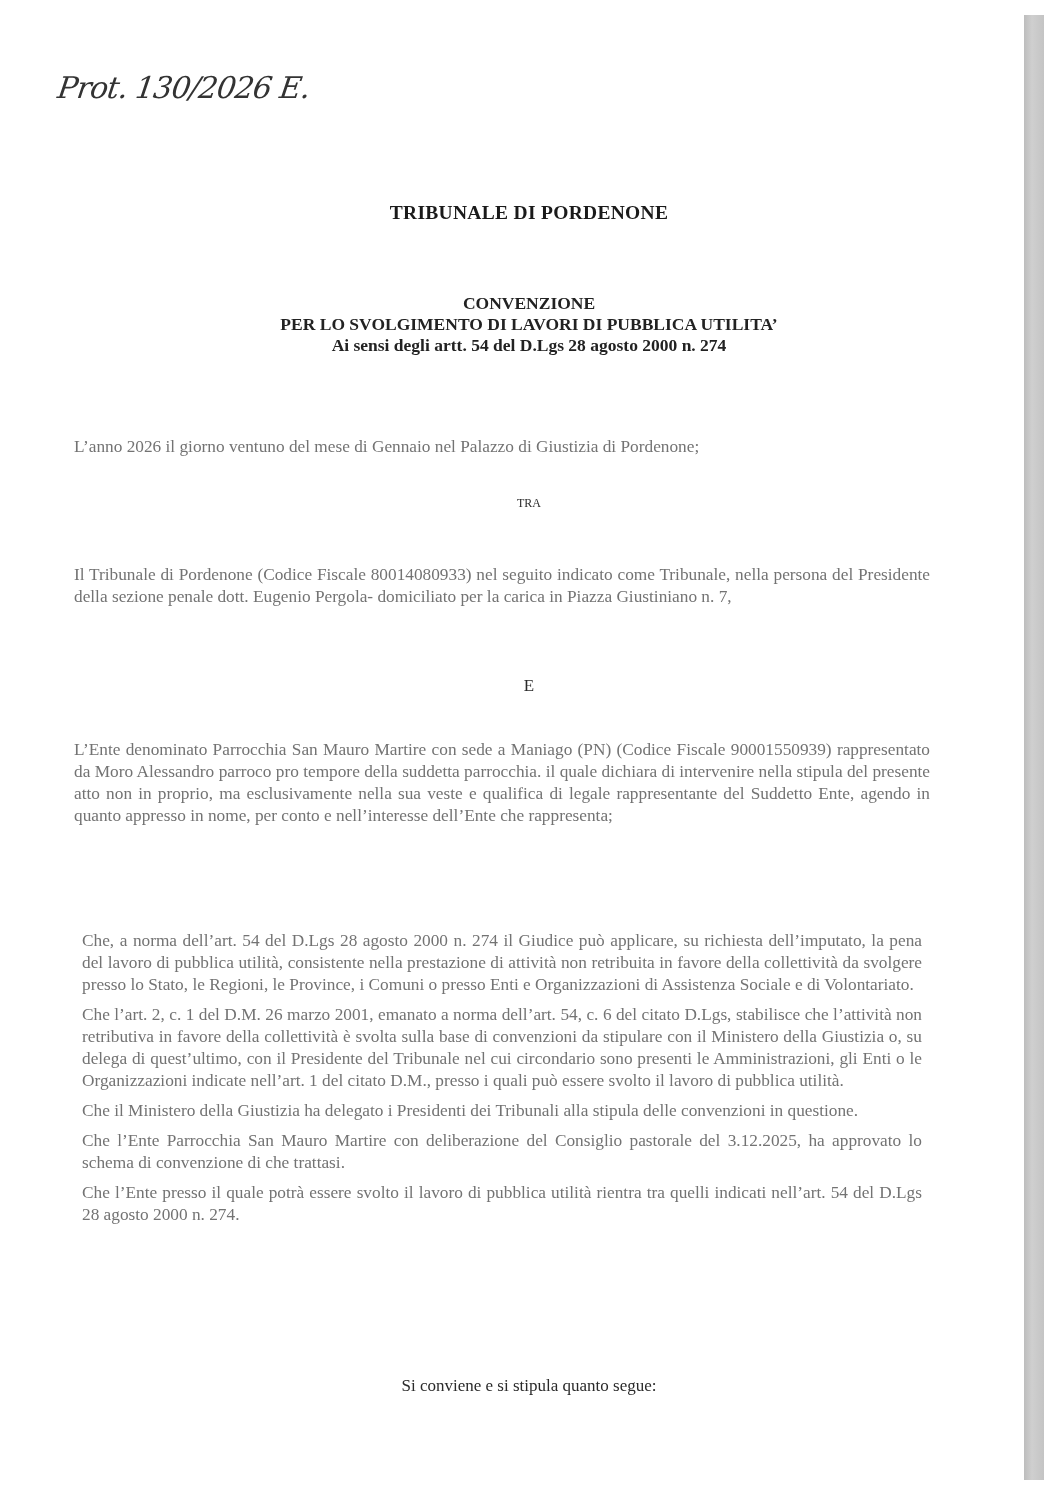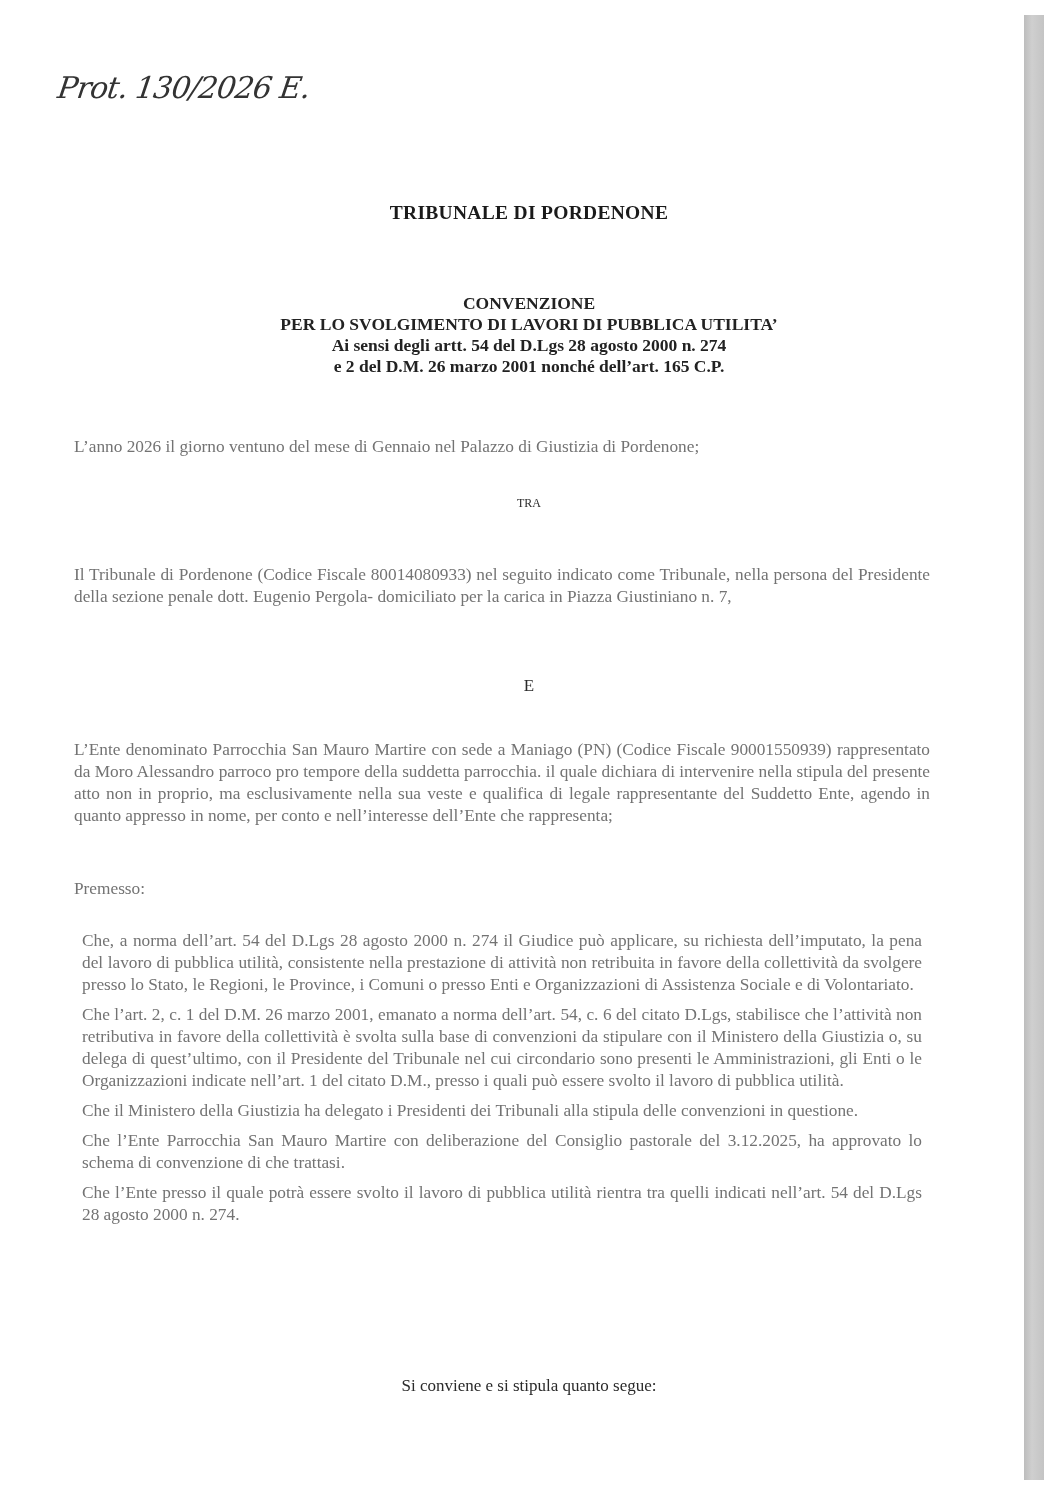--- a/index.html
+++ b/index.html
@@ -34,34 +34,32 @@
   <div class="scan-edge"></div>
 
   <div class="handwriting">Prot. 130/2026 E.</div>
 
   <div class="center court-title">TRIBUNALE DI PORDENONE</div>
 
   <div class="center conv-block">
     <div>CONVENZIONE</div>
     <div>PER LO SVOLGIMENTO DI LAVORI DI PUBBLICA UTILITA’</div>
     <div>Ai sensi degli artt. 54 del D.Lgs 28 agosto 2000 n. 274</div>
-    <div>e 2 del D.M. 26 marzo 2001 nonché dell’art. 165 C.P.</div>
   </div>
 
   <div class="text p-date">L’anno 2026 il giorno ventuno del mese di Gennaio nel Palazzo di Giustizia di Pordenone;</div>
 
   <div class="center tra">TRA</div>
 
   <div class="text justify p-tribunale">Il Tribunale di Pordenone (Codice Fiscale 80014080933) nel seguito indicato come Tribunale, nella persona del Presidente della sezione penale dott. Eugenio Pergola- domiciliato per la carica in Piazza Giustiniano n. 7,</div>
 
   <div class="center e-sep">E</div>
 
   <div class="text justify p-ente">L’Ente denominato Parrocchia San Mauro Martire con sede a Maniago (PN) (Codice Fiscale 90001550939) rappresentato da Moro Alessandro parroco pro tempore della suddetta parrocchia. il quale dichiara di intervenire nella stipula del presente atto non in proprio, ma esclusivamente nella sua veste e qualifica di legale rappresentante del Suddetto Ente, agendo in quanto appresso in nome, per conto e nell’interesse dell’Ente che rappresenta;</div>
 
-  <div class="text premesso">Premesso:</div>
 
   <div class="text justify p-premesse">
     <p>Che, a norma dell’art. 54 del D.Lgs 28 agosto 2000 n. 274 il Giudice può applicare, su richiesta dell’imputato, la pena del lavoro di pubblica utilità, consistente nella prestazione di attività non retribuita in favore della collettività da svolgere presso lo Stato, le Regioni, le Province, i Comuni o presso Enti e Organizzazioni di Assistenza Sociale e di Volontariato.</p>
     <p>Che l’art. 2, c. 1 del D.M. 26 marzo 2001, emanato a norma dell’art. 54, c. 6 del citato D.Lgs, stabilisce che l’attività non retributiva in favore della collettività è svolta sulla base di convenzioni da stipulare con il Ministero della Giustizia o, su delega di quest’ultimo, con il Presidente del Tribunale nel cui circondario sono presenti le Amministrazioni, gli Enti o le Organizzazioni indicate nell’art. 1 del citato D.M., presso i quali può essere svolto il lavoro di pubblica utilità.</p>
     <p>Che il Ministero della Giustizia ha delegato i Presidenti dei Tribunali alla stipula delle convenzioni in questione.</p>
     <p>Che l’Ente Parrocchia San Mauro Martire con deliberazione del Consiglio pastorale del 3.12.2025, ha approvato lo schema di convenzione di che trattasi.</p>
     <p>Che l’Ente presso il quale potrà essere svolto il lavoro di pubblica utilità rientra tra quelli indicati nell’art. 54 del D.Lgs 28 agosto 2000 n. 274.</p>
   </div>
 
   <div class="center conclude">Si conviene e si stipula quanto segue:</div>

